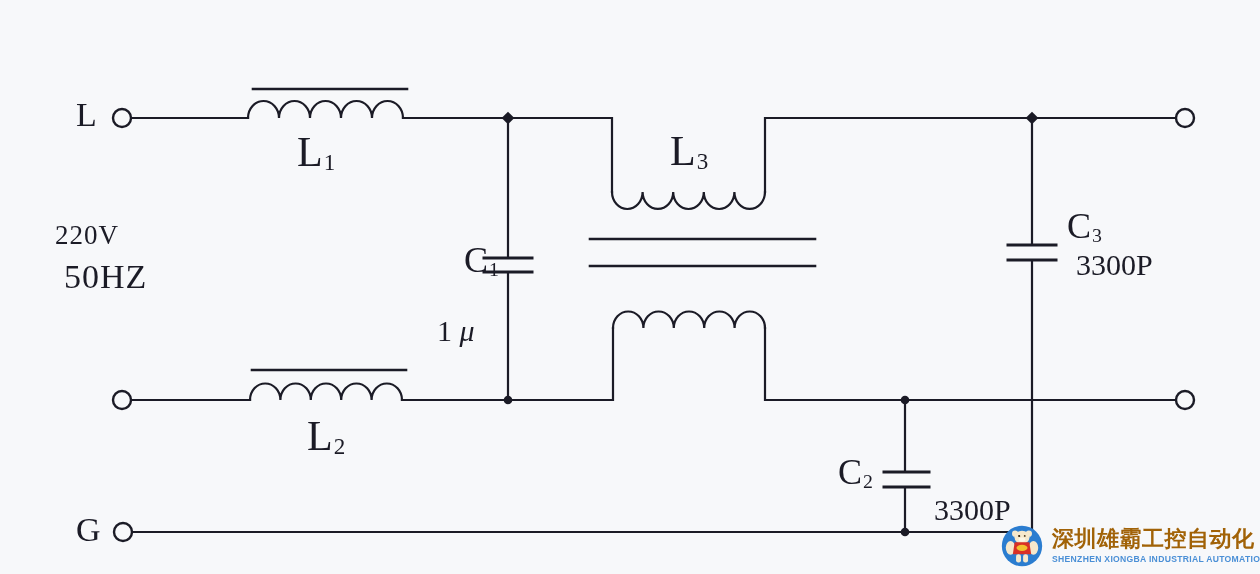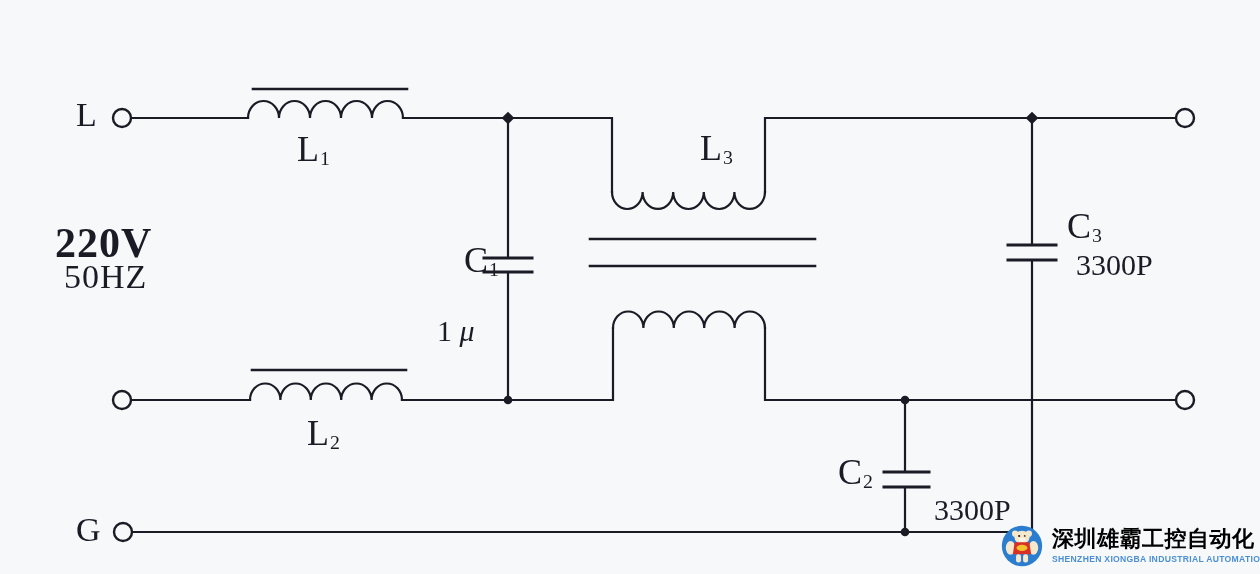--- a/index.html
+++ b/index.html
@@ -7,33 +7,33 @@
     width:1260px;height:574px;position:relative;overflow:hidden;
     background:#f7f8fa;
     font-family:"Liberation Serif", serif;
   }
   #schematic{position:absolute;left:0;top:0;}
   .lbl{
     position:absolute;color:#1b1b26;line-height:1;white-space:nowrap;
     font-family:"Liberation Serif", serif;
   }
   .term{font-size:34px;}
-  .src-v{font-size:42px;letter-spacing:1px;font-weight:bold;}
+  .src-v{font-size:27px;letter-spacing:1px;}
   .src-f{font-size:34px;letter-spacing:1px;}
-  .comp{font-size:36px;}
+  .comp{font-size:42px;}
   .cap{font-size:36px;}
   .val{font-size:30px;}
   .sub{font-size:0.55em;vertical-align:-0.18em;margin-left:1px;}
   .mu{font-style:italic;}
   
   .wm-cn{
     position:absolute;left:1052px;top:527px;
     font-family:"Liberation Sans", sans-serif;
     font-weight:bold;font-size:22px;letter-spacing:0.5px;
-    color:#000000;line-height:1.1;white-space:nowrap;
+    color:#a16207;line-height:1.1;white-space:nowrap;
   }
   .wm-en{
     position:absolute;left:1052px;top:555px;
     font-family:"Liberation Sans", sans-serif;
     font-weight:bold;font-size:8.6px;letter-spacing:0.3px;
     color:#4a8fd6;line-height:1;white-space:nowrap;
   }
   .wm-icon{position:absolute;left:1000px;top:524px;width:44px;height:44px;}
 </style>
 </head>
@@ -94,21 +94,21 @@
   </g>
 </svg>
 
 <div class="lbl term" style="left:76px;top:98px">L</div>
 <div class="lbl src-v" style="left:55px;top:222px">220V</div>
 <div class="lbl src-f" style="left:64px;top:260px">50HZ</div>
 <div class="lbl term" style="left:76px;top:513px">G</div>
 
 <div class="lbl comp" style="left:297px;top:131px"><span>L</span><span class="sub">1</span></div>
 <div class="lbl comp" style="left:307px;top:415px"><span>L</span><span class="sub">2</span></div>
-<div class="lbl comp" style="left:700px;top:130px"><span>L</span><span class="sub">3</span></div>
+<div class="lbl comp" style="left:670px;top:130px"><span>L</span><span class="sub">3</span></div>
 
 <div class="lbl cap" style="left:464px;top:242px"><span>C</span><span class="sub">1</span></div>
 <div class="lbl val" style="left:437px;top:316px"><span>1</span> <span class="mu">μ</span></div>
 
 <div class="lbl cap" style="left:838px;top:454px"><span>C</span><span class="sub">2</span></div>
 <div class="lbl val" style="left:934px;top:495px">3300P</div>
 
 <div class="lbl cap" style="left:1067px;top:208px"><span>C</span><span class="sub">3</span></div>
 <div class="lbl val" style="left:1076px;top:250px">3300P</div>
 

